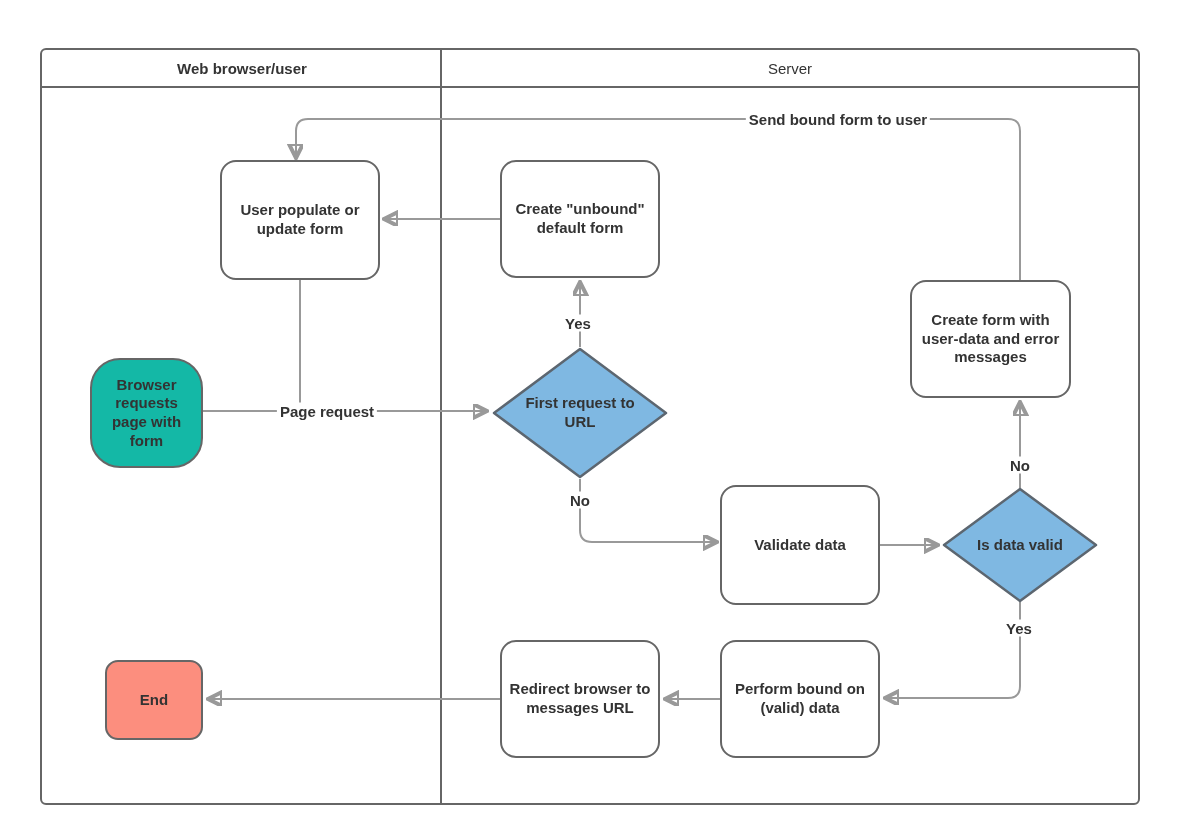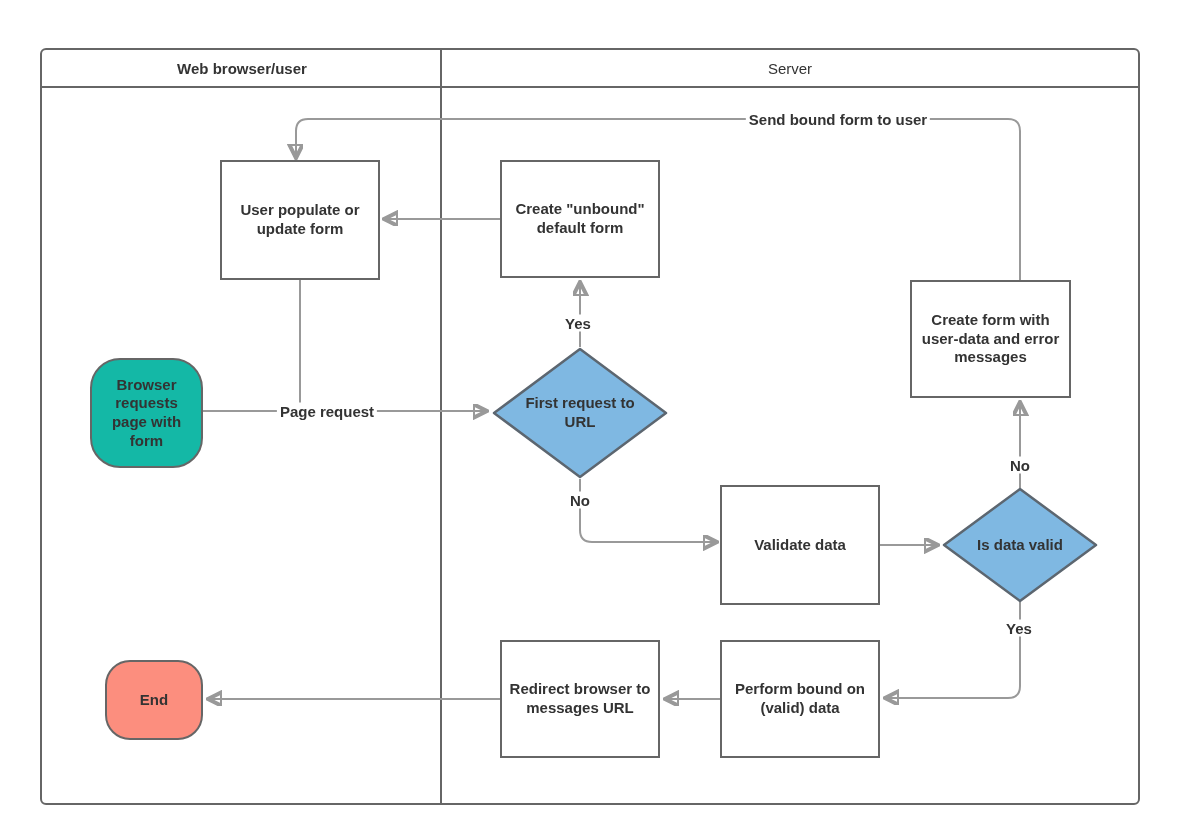--- a/index.html
+++ b/index.html
@@ -26,36 +26,36 @@
     position:absolute;left:398px;top:0;width:2px;height:753px;background:#666666;
   }
   
   #edges{position:absolute;left:0;top:0;width:1180px;height:840px;pointer-events:none;}
   #edges path{fill:none;stroke:#999999;stroke-width:2;}
   
   .node{
     position:absolute;box-sizing:border-box;display:flex;align-items:center;justify-content:center;
     text-align:center;font-size:15px;font-weight:bold;line-height:1.25;color:#333333;
   }
-  .process{background:#ffffff;border:2px solid #666666;border-radius:0;padding:0 0;}
+  .process{background:#ffffff;border:2px solid #666666;border-radius:16px;padding:0 0;}
   .terminal{border:2px solid #666666;}
   .diamond{background:transparent;border:none;padding:0;}
   .diamond svg{position:absolute;left:0;top:0;width:100%;height:100%;}
   .diamond .dlabel{position:relative;z-index:1;padding:0 22px;}
   
   #n-start   {left:90px;  top:358px; width:113px; height:110px; border-radius:30px; background:#14b8a6; padding:0 10px;}
   #n-user    {left:220px; top:160px; width:160px; height:120px;}
   #n-unbound {left:500px; top:160px; width:160px; height:118px;}
   #n-first   {left:492px; top:347px; width:176px; height:132px;}
   #n-validate{left:720px; top:485px; width:160px; height:120px;}
   #n-isvalid {left:942px; top:487px; width:156px; height:116px;}
   #n-createf {left:910px; top:280px; width:161px; height:118px;}
   #n-perform {left:720px; top:640px; width:160px; height:118px;}
   #n-redirect{left:500px; top:640px; width:160px; height:118px;}
-  #n-end     {left:105px; top:660px; width:98px;  height:80px; border-radius:25px; background:#fc8e7e;}
+  #n-end     {left:105px; top:660px; width:98px;  height:80px; border-radius:13px; background:#fc8e7e;}
   
   .edge-label{
     position:absolute;transform:translate(-50%,-50%);background:#ffffff;
     font-size:15px;font-weight:bold;color:#333333;padding:0 3px;white-space:nowrap;z-index:2;
   }
   #l-pagereq {left:327px; top:411px;}
   #l-yes1    {left:578px; top:323px;}
   #l-no1     {left:580px; top:500px;}
   #l-send    {left:818px; top:119px;margin-left:20px;}
   #l-no2     {left:1020px;top:465px;}

